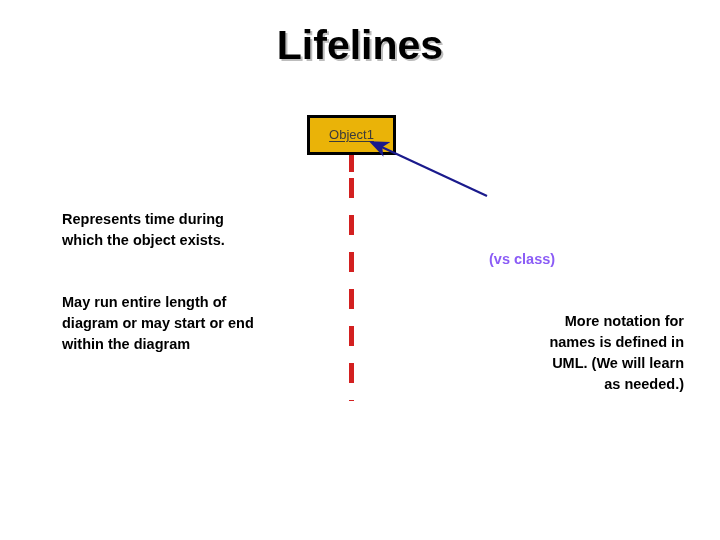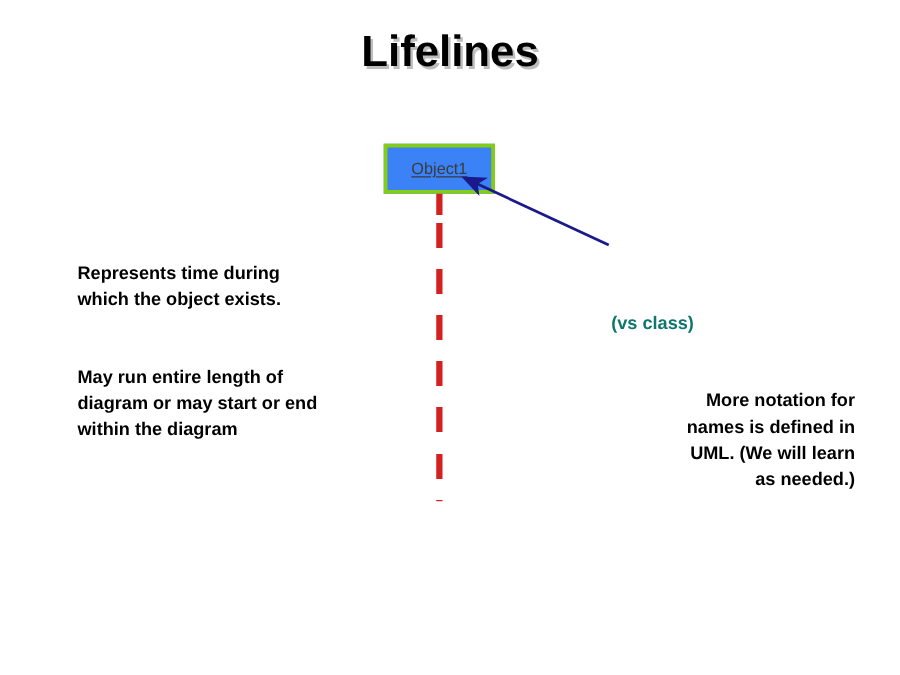--- a/index.html
+++ b/index.html
@@ -24,38 +24,38 @@
     background: #ffffff;
   }
 
   
   #slide-title {
     position: absolute;
     left: 0;
     top: 22px;
     width: 720px;
     text-align: center;
-    font-size: 35px;
+    font-size: 41px;
     font-weight: bold;
     color: #000000;
     letter-spacing: 0px;
     text-shadow: 2px 2px 0 #bdbdbd;
     white-space: nowrap;
   }
 
   
   #object-box {
     position: absolute;
     left: 307px;
     top: 115px;
     width: 89px;
     height: 40px;
     box-sizing: border-box;
-    border: 3px solid #84cc16;
-    background: #3b82f6;
+    border: 3px solid #000000;
+    background: #eab308;
   }
   #object-box-label {
     position: absolute;
     left: 0;
     top: 9px;
     width: 100%;
     text-align: center;
     font-size: 13px;
     color: #3b3b3b;
     text-decoration: underline;
@@ -130,21 +130,21 @@
     left: 489px;
     top: 197px;
     width: 190px;
     color: #1a9933;
     font-weight: bold;
   }
   #note-vs-class {
     left: 489px;
     top: 249px;
     width: 190px;
-    color: #0f766e;
+    color: #8b5cf6;
     font-weight: bold;
   }
   #note-more-notation {
     left: 489px;
     top: 311px;
     width: 195px;
     font-weight: bold;
     text-align: right;
   }
 </style>

